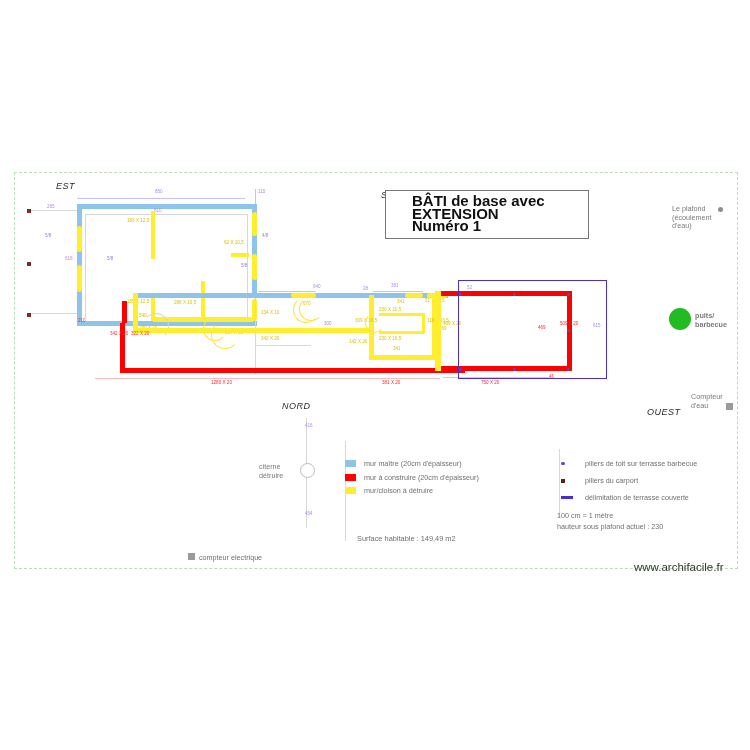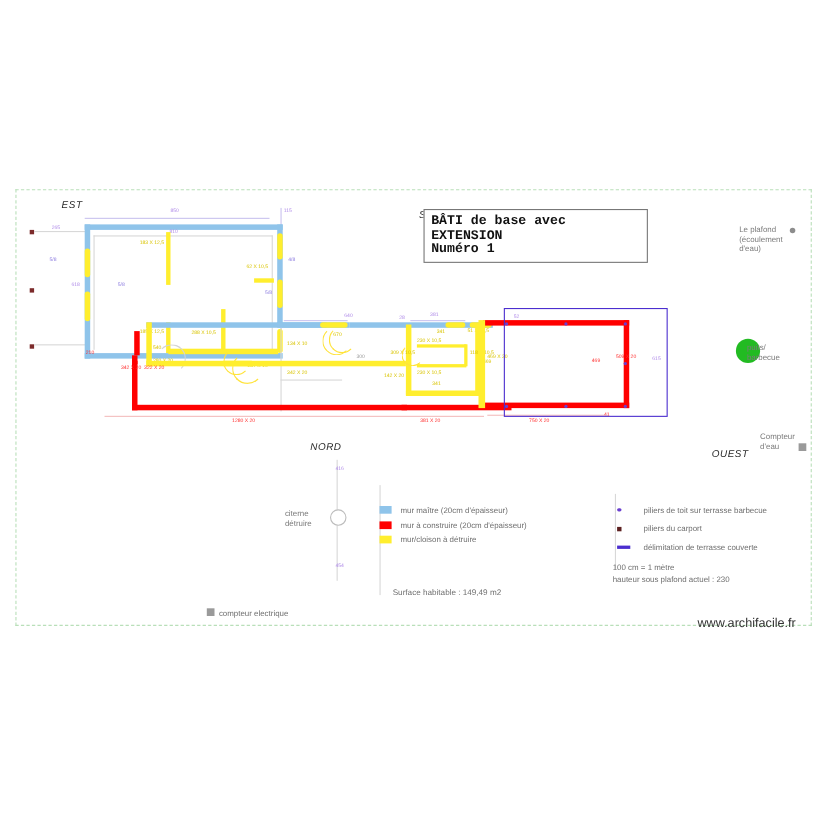--- a/index.html
+++ b/index.html
@@ -69,25 +69,26 @@
     position: absolute;
     left: 385px;
     top: 190px;
     width: 204px;
     padding: 4px 6px 5px 6px;
     border: 1px solid #777;
     background: #ffffff;
     box-sizing: border-box;
   }
   #title-box div {
-    font-size: 12px;
+    font-size: 15px;
     font-weight: bold;
     color: #111;
     line-height: 12.5px;
-    font-family: Liberation Mono, monospace;
+    font-family: Liberation Sans, sans-serif;
+    margin-left: 20px;
   }
 
   
   .annot {
     position: absolute;
     font-size: 7.2px;
     line-height: 8.6px;
     color: #7a7a7a;
     font-family: "Liberation Sans", sans-serif;
     white-space: pre-line;
@@ -340,21 +341,21 @@
   <div class="dot-purple" style="left:498px; top:195px;"></div>
   <div class="dot-purple" style="left:552px; top:195px;"></div>
   <div class="dot-purple" style="left:552px; top:156px;"></div>
 
   <div class="annot" style="left:657px; top:32px; text-align:left;">Le plafond
 (écoulement
 d'eau)</div>
   <div class="dot-grey-small" style="left:703px; top:34px;"></div>
 
   <div class="circle-green" style="left:654px; top:135px;"></div>
-  <div class="annot" style="left:664px; top:139px;">puits/
+  <div class="annot" style="left:680px; top:139px;font-weight:bold;">puits/
 barbecue</div>
 
   <div class="annot" style="left:676px; top:220px;">Compteur
 d'eau</div>
   <div class="sq-grey" style="left:711px; top:230px;"></div>
 
   <div class="guide-v" style="left:291px; top:245px; height:110px;"></div>
   <div class="circle-open" style="left:285px; top:290px;"></div>
   <div class="dim dim-purple" style="left:290px; top:250px;">416</div>
   <div class="dim dim-purple" style="left:290px; top:338px;">454</div>

